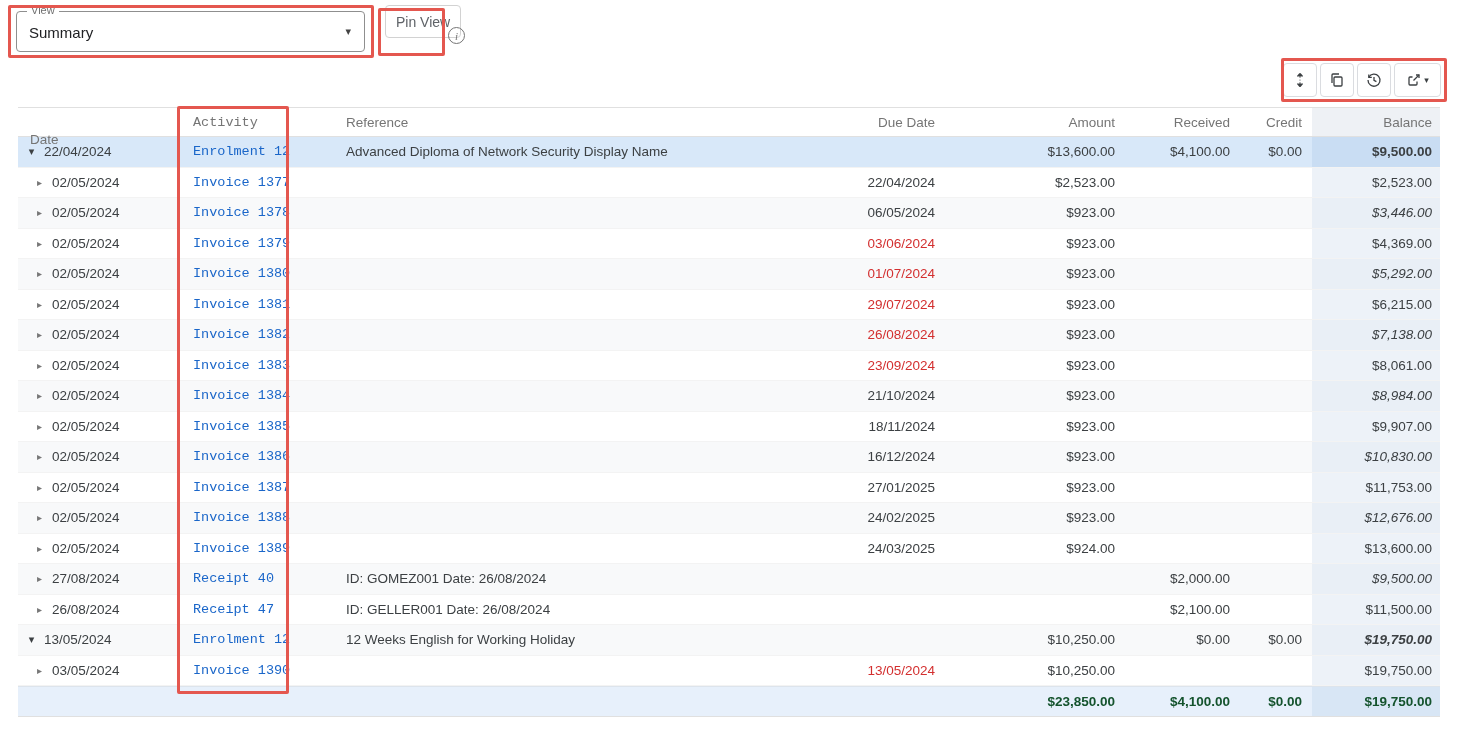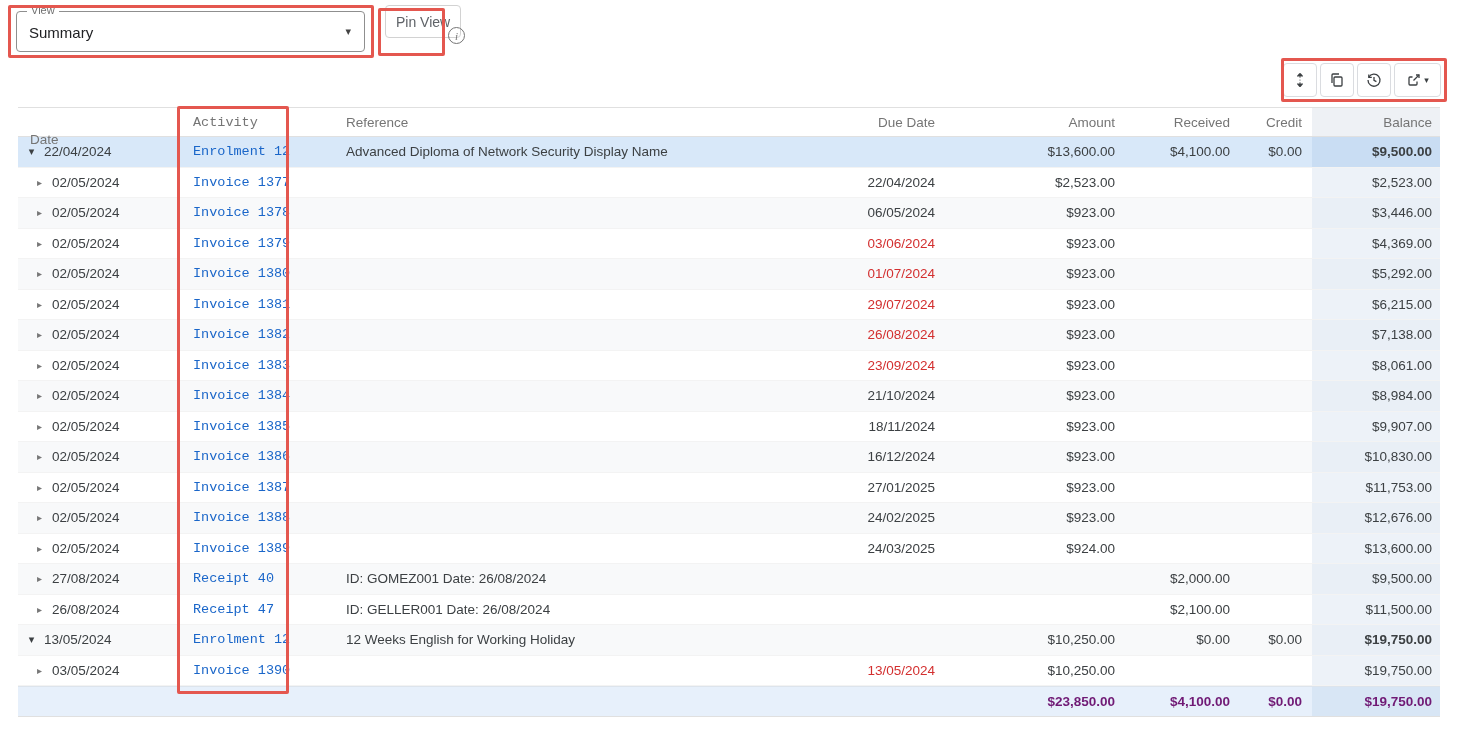--- a/index.html
+++ b/index.html
@@ -72,30 +72,30 @@
   .c-activity { width:112px; padding-left:15px;font-family:Liberation Mono, monospace; }
   .c-ref      { width:500px; padding-left:56px; }
   .num        { justify-content:flex-end; }
   .c-due      { width:155px; padding-right:10px; }
   .c-amount   { width:180px; padding-right:10px; }
   .c-received { width:115px; padding-right:10px; }
   .c-credit   { width:72px;  padding-right:10px; }
   .c-balance  { width:128px; padding-right:8px; background:#edf2f8;text-align:right; }
   .thead .c-date { padding-left:12px;margin-top:35px; }
   .thead .c-balance { background:#eef1f5; }
-  .row.shade .c-balance { background:#e9eff6; }
+  .row.shade .c-balance { background:#e9eff6;font-style:italic; }
   .row.highlight .c-balance { background:#c9ddf3; }
   .row.highlight .c-balance, .row.bold .c-balance { font-weight:bold; }
   .arrow { width:11px; font-size:10px; color:#777; flex:none; text-align:center; }
   .row:not(.child) .arrow { color:#3c4043; font-size:11px; }
   .row.child .c-date { padding-left:16px; }
   .link { color:#1a66c9; text-decoration:none; cursor:pointer; }
   .row.overdue .c-due { color:#d32f2f; }
   .totals {
-    background:#e7f0fb; font-weight:bold; color:#701a75;
+    background:#e7f0fb; font-weight:bold; color:#14532d;
     border-top:1px solid #dde4ec; border-bottom:1px solid #e0e0e0;
   }
   .totals .c-balance { background:#d8e6f5; }
 
   
   .ann {
     position:absolute; border:3px solid var(--annotation-red, #e4574f);
     border-radius:2px; pointer-events:none; z-index:5; background:transparent;
   }
   #ann-view     { left:8px;    top:5px;   width:366px; height:53px; }

